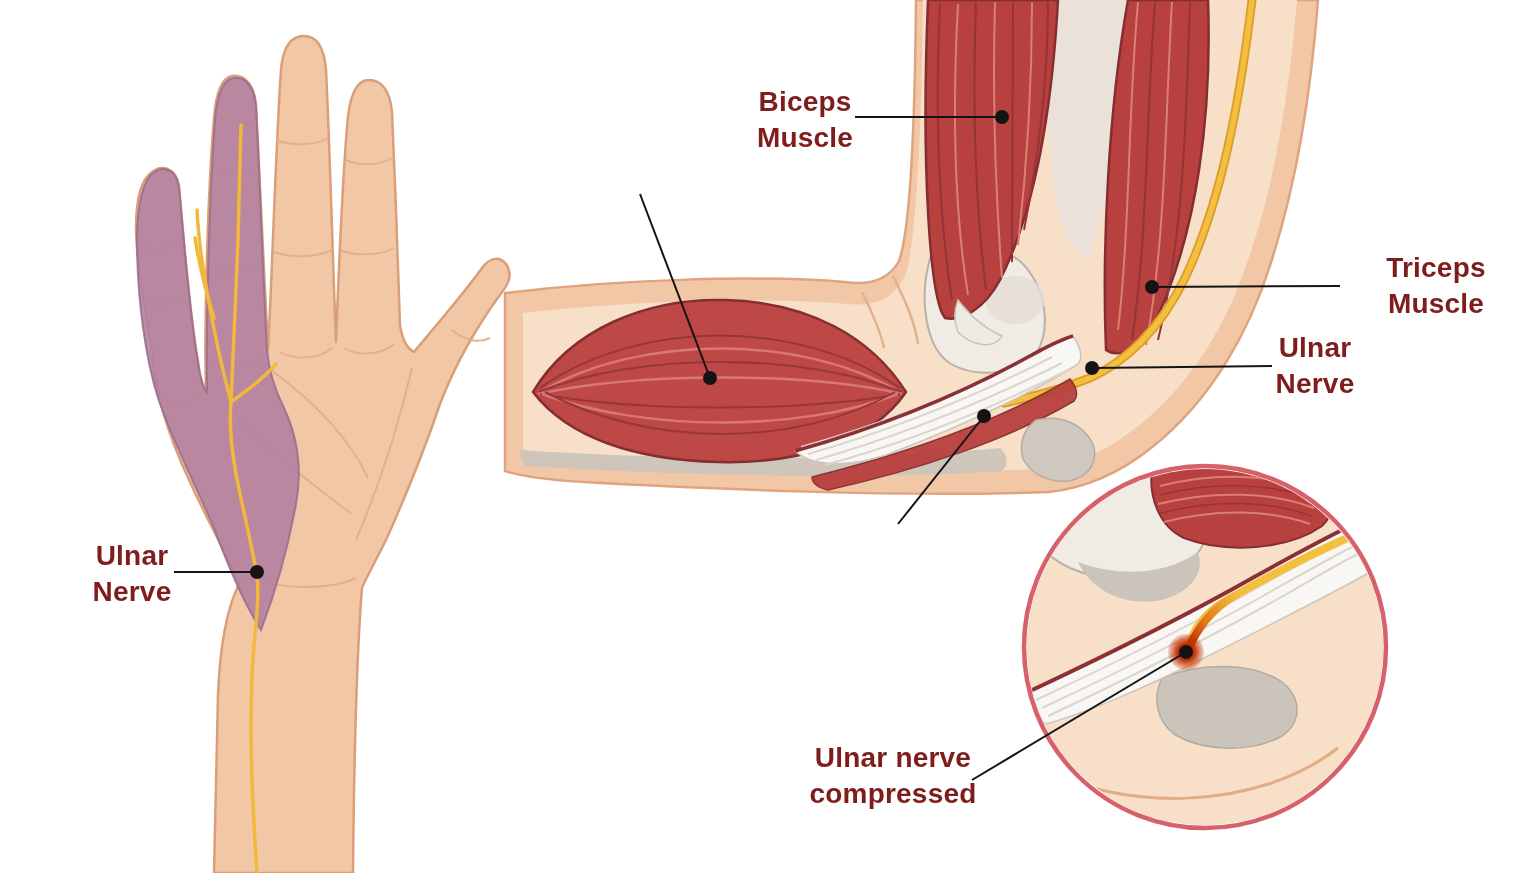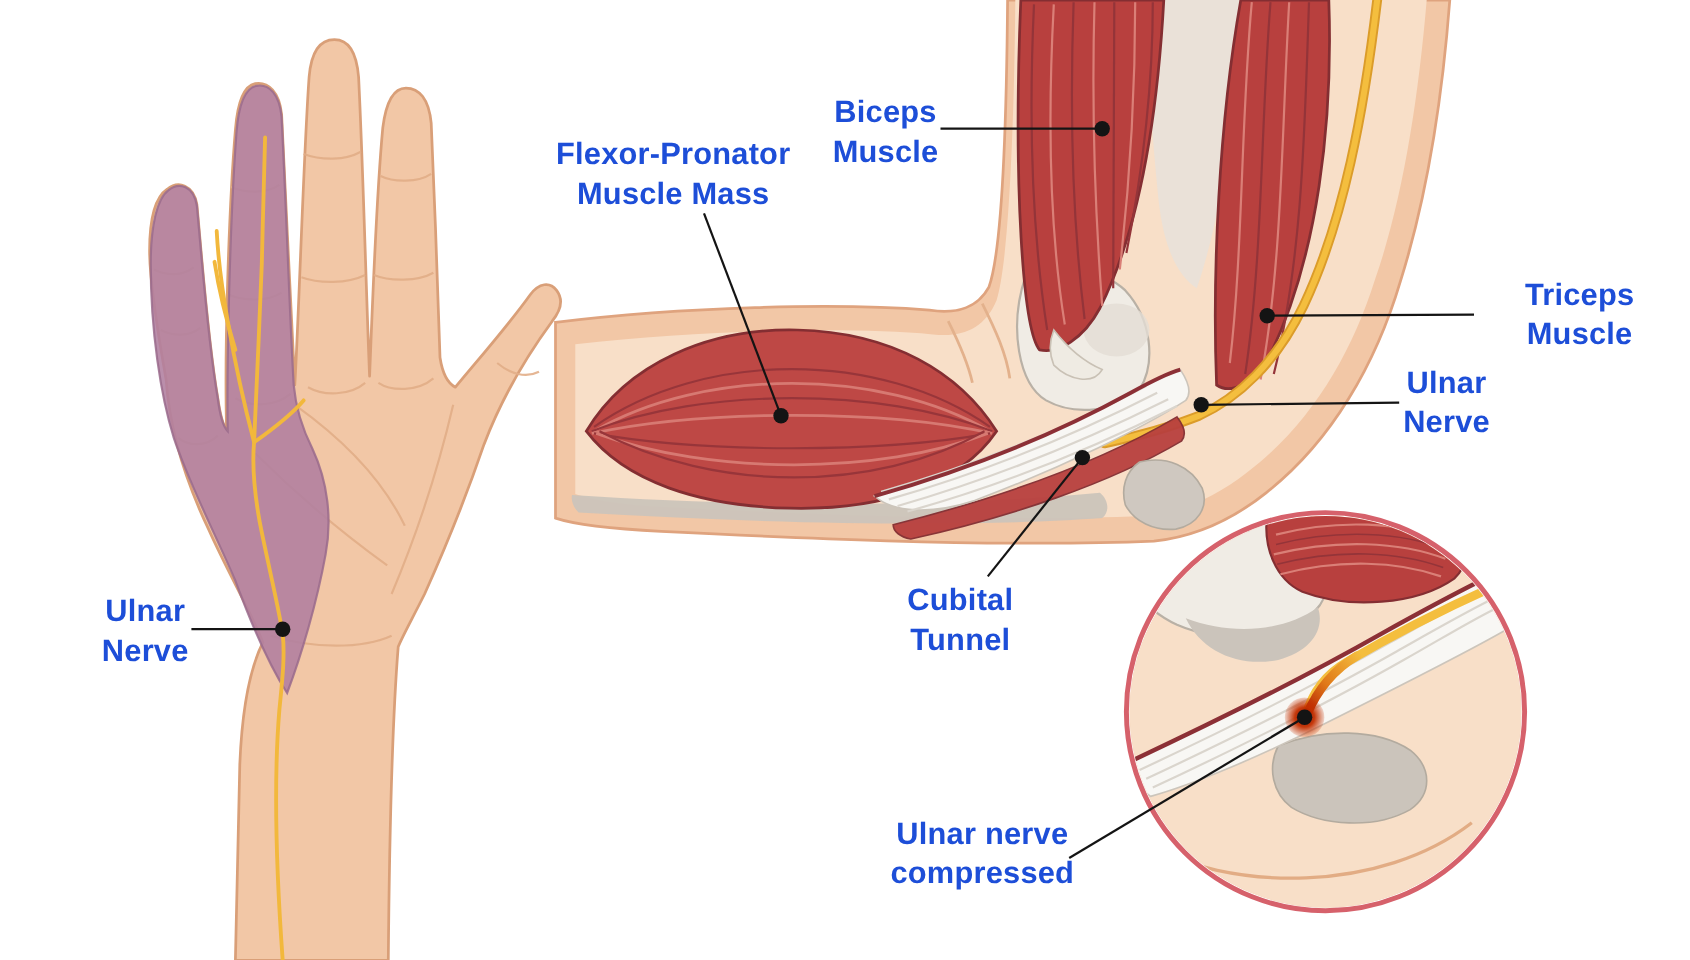--- a/index.html
+++ b/index.html
@@ -10,21 +10,21 @@
     overflow:hidden;
     font-family:"Liberation Sans", sans-serif;
   }
   #artwork{position:absolute;left:0;top:0;}
   .label{
     position:absolute;
     transform:translateX(-50%);
     font-weight:600;
     font-size:28px;
     line-height:1.28;
-    color:#1d4ed8;
+    color:#7f1d1d;
     text-align:center;
     white-space:pre-line;
     letter-spacing:.2px;
   }
 </style>
 </head>
 <body>
 
 <div id="stage">
 
@@ -321,33 +321,29 @@
       <circle cx="257" cy="572" r="7"></circle>
       <circle cx="710" cy="378" r="7"></circle>
       <circle cx="1002" cy="117" r="7"></circle>
       <circle cx="1152" cy="287" r="7"></circle>
       <circle cx="1092" cy="368" r="7"></circle>
       <circle cx="984" cy="416" r="7"></circle>
       <circle cx="1186" cy="652" r="7"></circle>
     </g>
   </svg>
 
-  <div class="label" style="left:612px;top:122px;">Flexor-Pronator
-Muscle Mass</div>
 
   <div class="label" style="left:805px;top:84px;">Biceps
 Muscle</div>
 
   <div class="label" style="left:1397px;top:250px;margin-left:39px;">Triceps
 Muscle</div>
 
   <div class="label" style="left:1315px;top:330px;">Ulnar
 Nerve</div>
 
-  <div class="label" style="left:873px;top:528px;">Cubital
-Tunnel</div>
 
   <div class="label" style="left:132px;top:538px;">Ulnar
 Nerve</div>
 
   <div class="label" style="left:893px;top:740px;">Ulnar nerve
 compressed</div>
 </div>
 
 </body></html>

